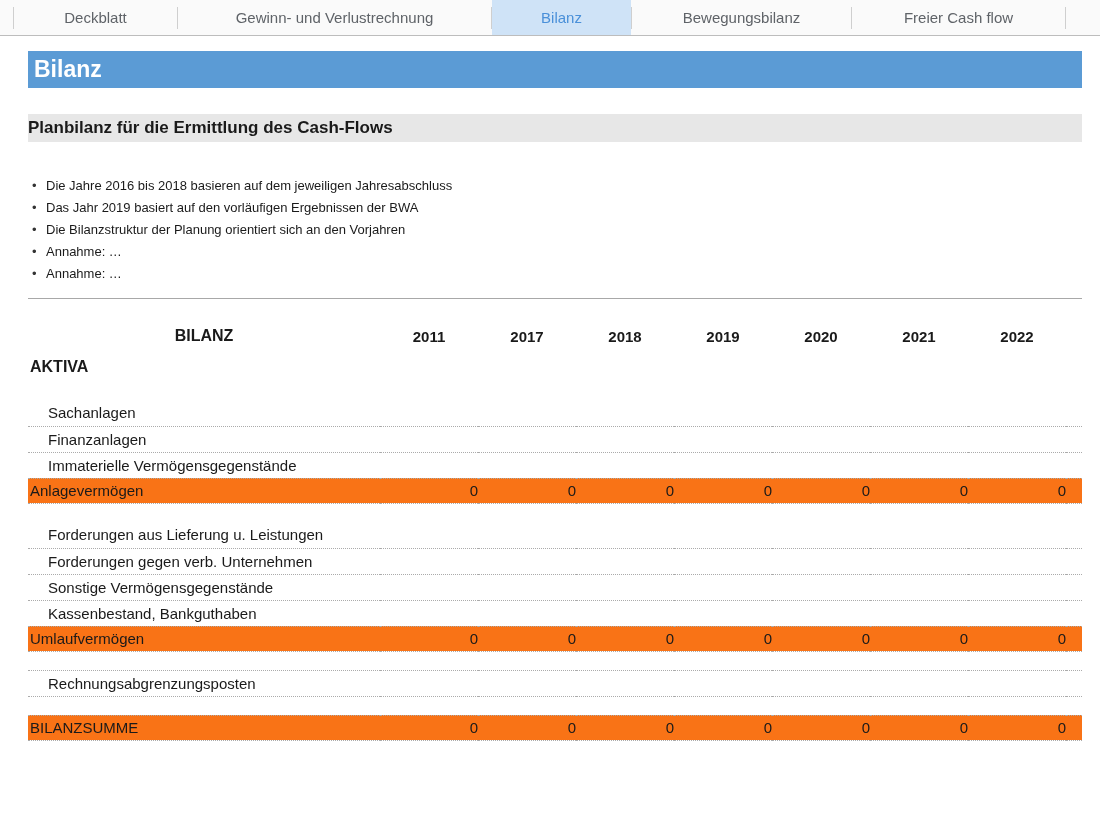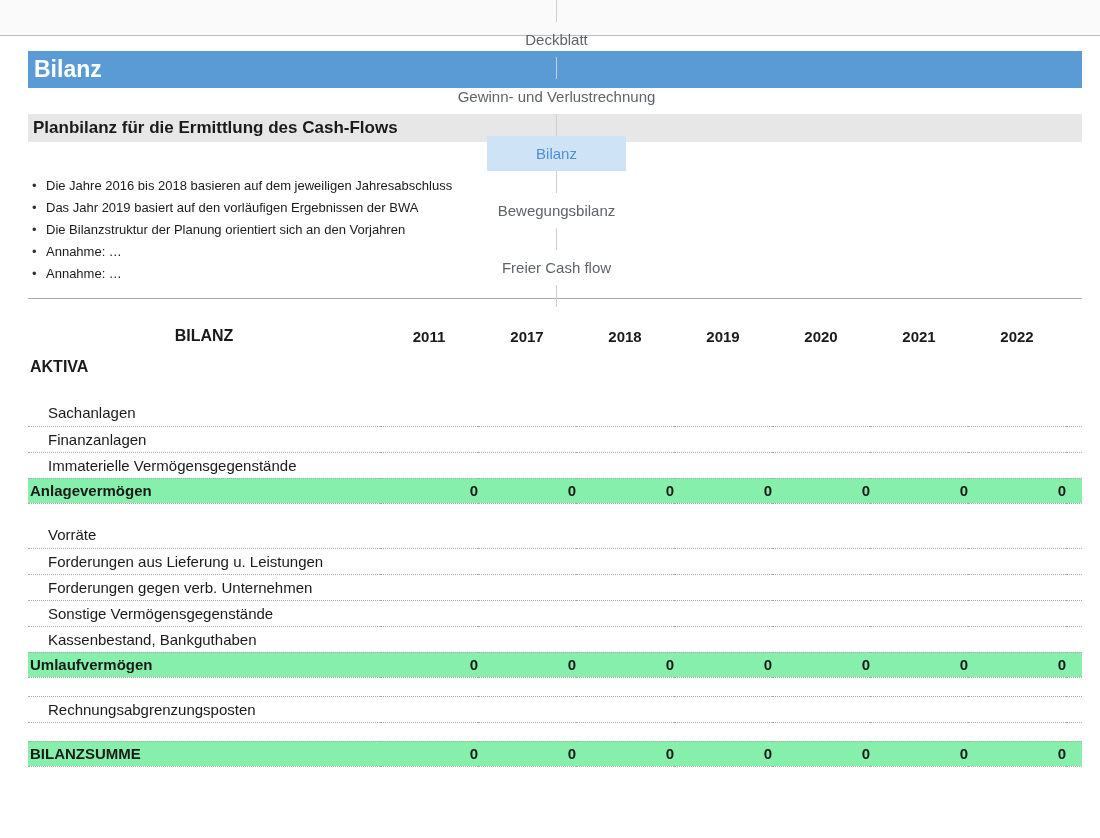--- a/index.html
+++ b/index.html
@@ -8,40 +8,39 @@
     width:1100px; height:838px; overflow:hidden;
     background:#ffffff; color:#1a1a1a;
     font-family:"Liberation Sans", sans-serif;
   }
   
   .tabbar {
     display:flex; align-items:center;
     height:36px; background:#fafafa;
     border-bottom:1px solid #bdbdbd;
     padding-left:13px;
-    flex-direction:column;
   }
   .tab {
     flex:0 0 auto; height:35px; line-height:35px;
     text-align:center; font-size:15px; color:#5f6368;
     cursor:pointer; white-space:nowrap; overflow:hidden;
   }
   .tab-0{width:163px}.tab-1{width:313px}.tab-2{width:139px}.tab-3{width:219px}.tab-4{width:213px}
   .tab.active { background:#cfe3f7; color:#4a90d9; }
   .vsep { flex:0 0 auto; width:1px; height:22px; background:#cfcfcf; }
   
   .banner {
     margin:15px 18px 0 28px; width:1054px; height:37px;
     background:#5b9bd5; color:#ffffff;
     font-size:23px; font-weight:bold; line-height:37px; padding-left:6px;
   }
   .section-bar {
     margin:26px 0 0 28px; width:1054px; height:28px;
     background:#e7e7e7; font-size:17px; font-weight:bold;
-    line-height:28px; padding-left:5px;
+    line-height:28px; 
   }
   
   .bullets { margin:33px 0 0 32px; padding:0; list-style:none; font-size:13px; }
   .bullets li { height:22px; line-height:22px; }
   .bullets .dot { display:inline-block; width:14px; color:#333; }
   .rule { margin:13px 0 0 28px; width:1054px; height:0; border:none; border-top:1px solid #a8a8a8; }
   
   table.balance {
     margin:20px 0 0 28px; width:1054px;
     border-collapse:collapse; table-layout:fixed; font-size:15px;
@@ -52,21 +51,21 @@
   td.year { text-align:center; }
   tr.hdr2 td { height:29px; }
   td.tbl-unit { text-align:center; font-weight:bold; }
   td.ytype { text-align:center; font-size:12px; font-weight:normal; color:#222; }
   tr.group td { height:28px; font-weight:bold; font-size:16px; padding-left:2px; }
   tr.spacer td { height:19px; }
   tr.item td { border-bottom:1px dotted #ababab; }
   tr.item-top td { border-top:1px dotted #ababab; }
   tr.item td.row-label { padding-left:20px; }
   tr.total td {
-    background:#86efac; font-weight:bold; height:25px;
+    background:#f97316; font-weight:normal; height:25px;
     border-top:1px dotted #ababab; border-bottom:1px dotted #ababab;margin-left:48px;
   }
   tr.total td.row-label { padding-left:2px; }
   td.cell { text-align:right; padding-right:5px; }
 </style>
 </head>
 <body>
 
 <div class="tabbar">
     <div class="vsep"></div>
@@ -171,31 +170,20 @@
         <td class="cell">0</td>
         <td class="cell">0</td>
         <td class="cell">0</td>
         <td class="cell">0</td>
         <td></td>
       </tr>
       <tr class="spacer">
         <td colspan="9"></td>
       </tr>
       <tr class="item">
-        <td class="row-label">Vorräte</td>
-        <td class="cell"></td>
-        <td class="cell"></td>
-        <td class="cell"></td>
-        <td class="cell"></td>
-        <td class="cell"></td>
-        <td class="cell"></td>
-        <td class="cell"></td>
-        <td></td>
-      </tr>
-      <tr class="item">
         <td class="row-label">Forderungen aus Lieferung u. Leistungen</td>
         <td class="cell"></td>
         <td class="cell"></td>
         <td class="cell"></td>
         <td class="cell"></td>
         <td class="cell"></td>
         <td class="cell"></td>
         <td class="cell"></td>
         <td></td>
       </tr>

